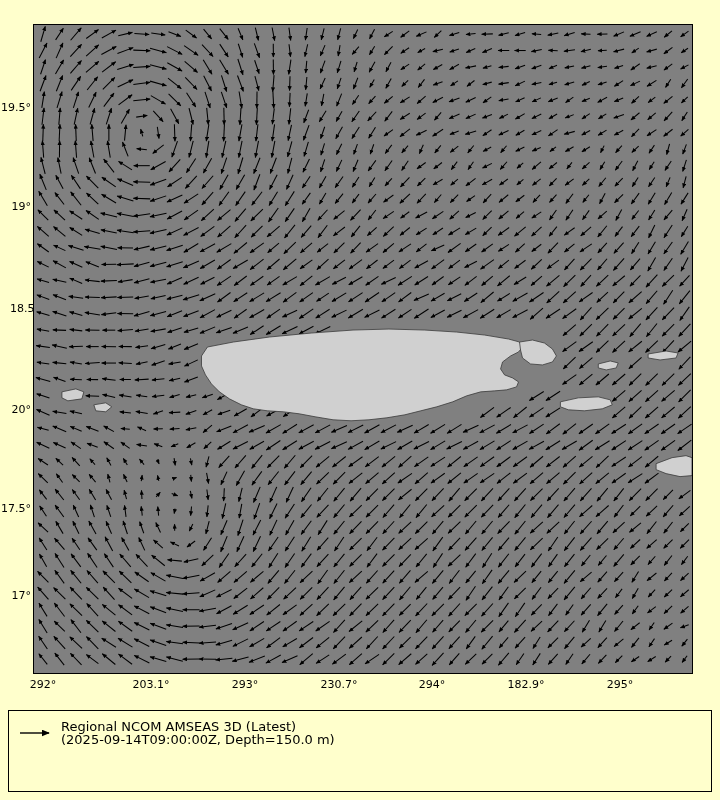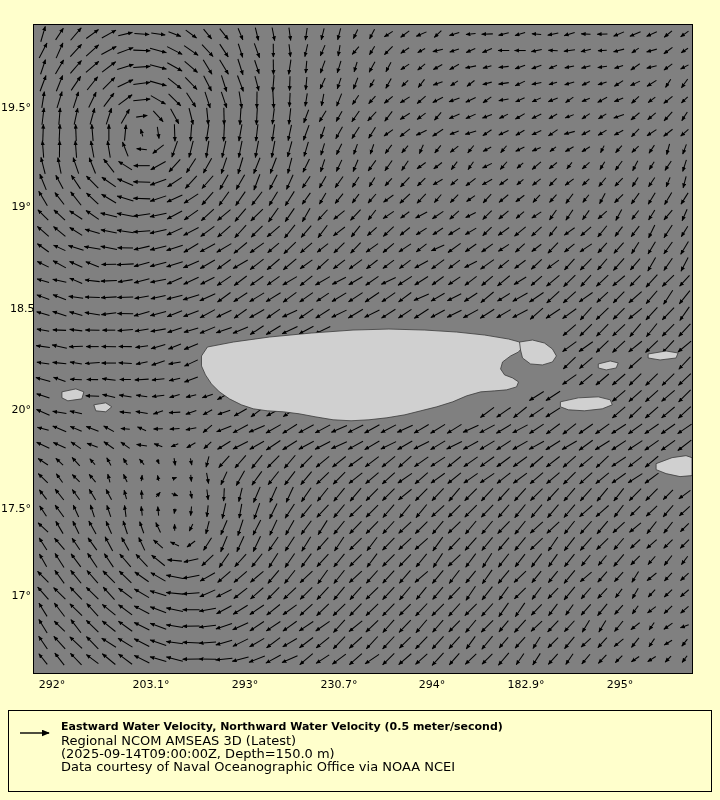--- a/index.html
+++ b/index.html
@@ -100,21 +100,21 @@
 
 <div id="page">
 
   <div class="ytick-wrap" style="top:101px;">19.5°</div>
   <div class="ytick-wrap" style="top:200px;">19°</div>
   <div class="ytick-wrap" style="top:302px;padding-left:9px;">18.5°</div>
   <div class="ytick-wrap" style="top:403px;">20°</div>
   <div class="ytick-wrap" style="top:502px;">17.5°</div>
   <div class="ytick-wrap" style="top:589px;">17°</div>
 
-  <div class="xtick-wrap" style="left:52px;">292°</div>
+  <div class="xtick-wrap" style="left:43px;">292°</div>
   <div class="xtick-wrap" style="left:151px;">203.1°</div>
   <div class="xtick-wrap" style="left:245px;">293°</div>
   <div class="xtick-wrap" style="left:339px;">230.7°</div>
   <div class="xtick-wrap" style="left:432px;">294°</div>
   <div class="xtick-wrap" style="left:526px;">182.9°</div>
   <div class="xtick-wrap" style="left:620px;">295°</div>
 
   <div id="map-frame">
 
     <svg id="vector-layer" viewBox="0 0 660 650" preserveAspectRatio="none">
@@ -1588,19 +1588,17 @@
   <div id="legend">
     <svg id="legend-arrow" viewBox="0 0 36 12">
       <defs>
         <marker id="ah2" markerWidth="6" markerHeight="6" refX="5" refY="2.4" orient="auto">
           <path d="M0,0 L5.6,2.4 L0,4.8 z" fill="#000"></path>
         </marker>
       </defs>
       <line x1="1" y1="6" x2="30" y2="6" stroke="#000" stroke-width="1.4" marker-end="url(#ah2)"></line>
     </svg>
     <div id="legend-text">
-      <div id="legend-title">Eastward Water Velocity, Northward Water Velocity (0.5 meter/second)</div>
       <div class="legend-sub">Regional NCOM AMSEAS 3D (Latest)</div>
       <div class="legend-sub">(2025-09-14T09:00:00Z, Depth=150.0 m)</div>
-      <div class="legend-sub">Data courtesy of Naval Oceanographic Office via NOAA NCEI</div>
     </div>
   </div>
 </div>
 
 </body></html>

